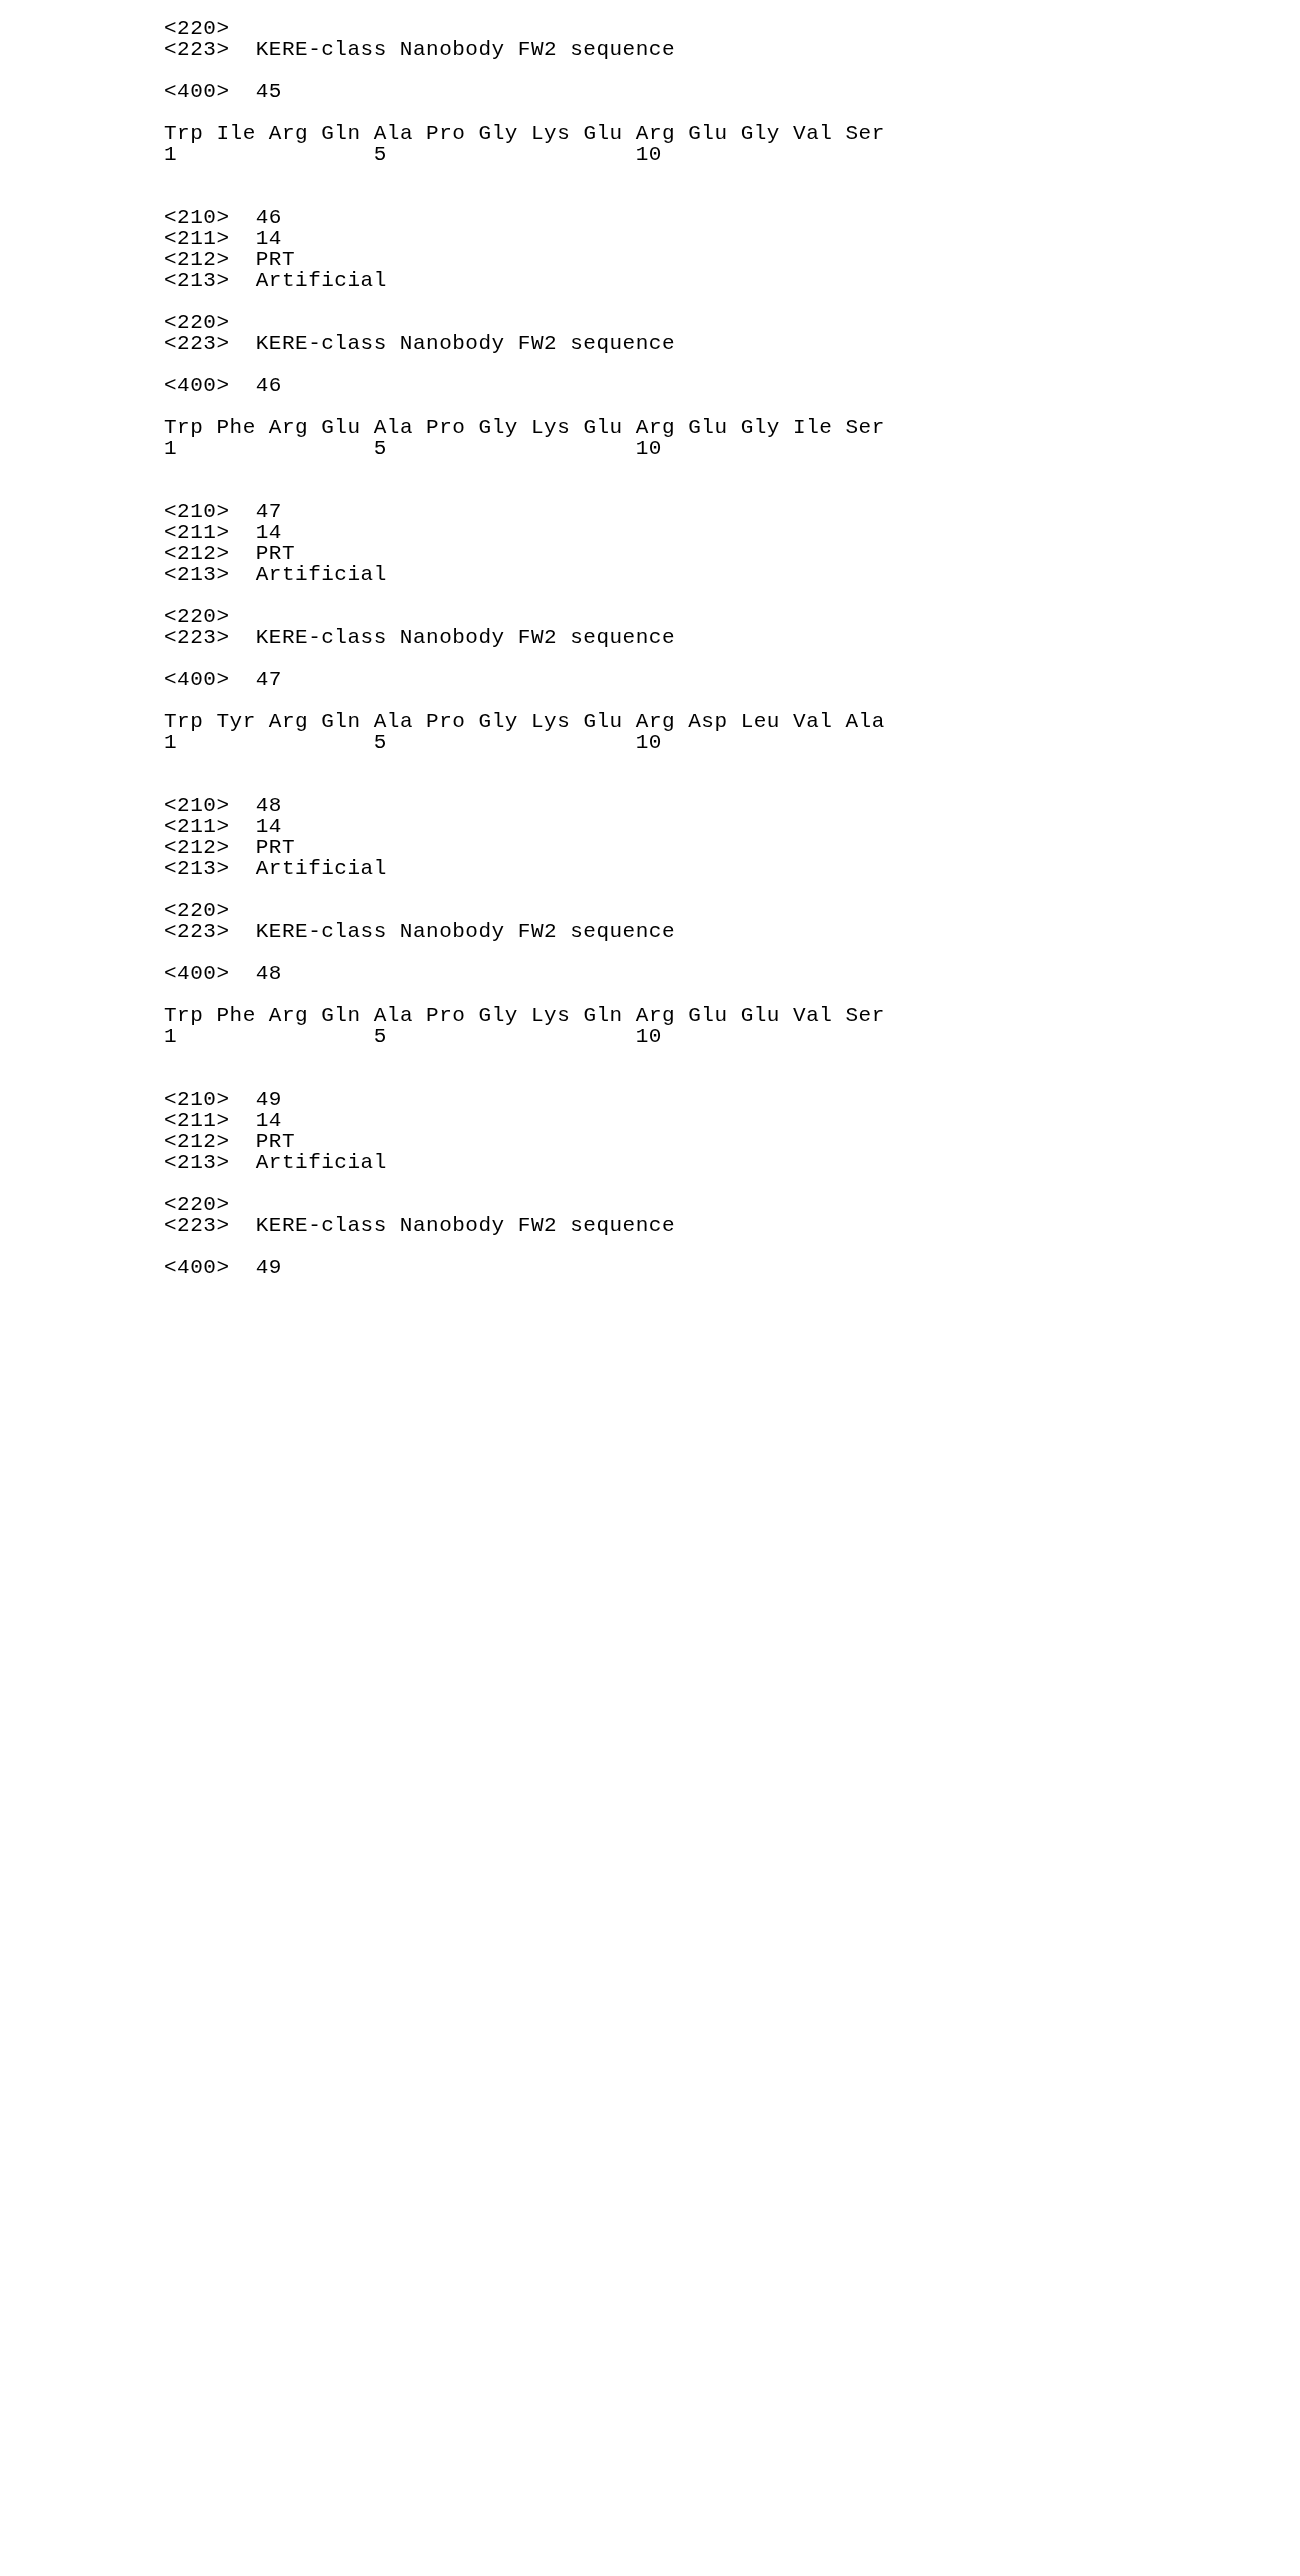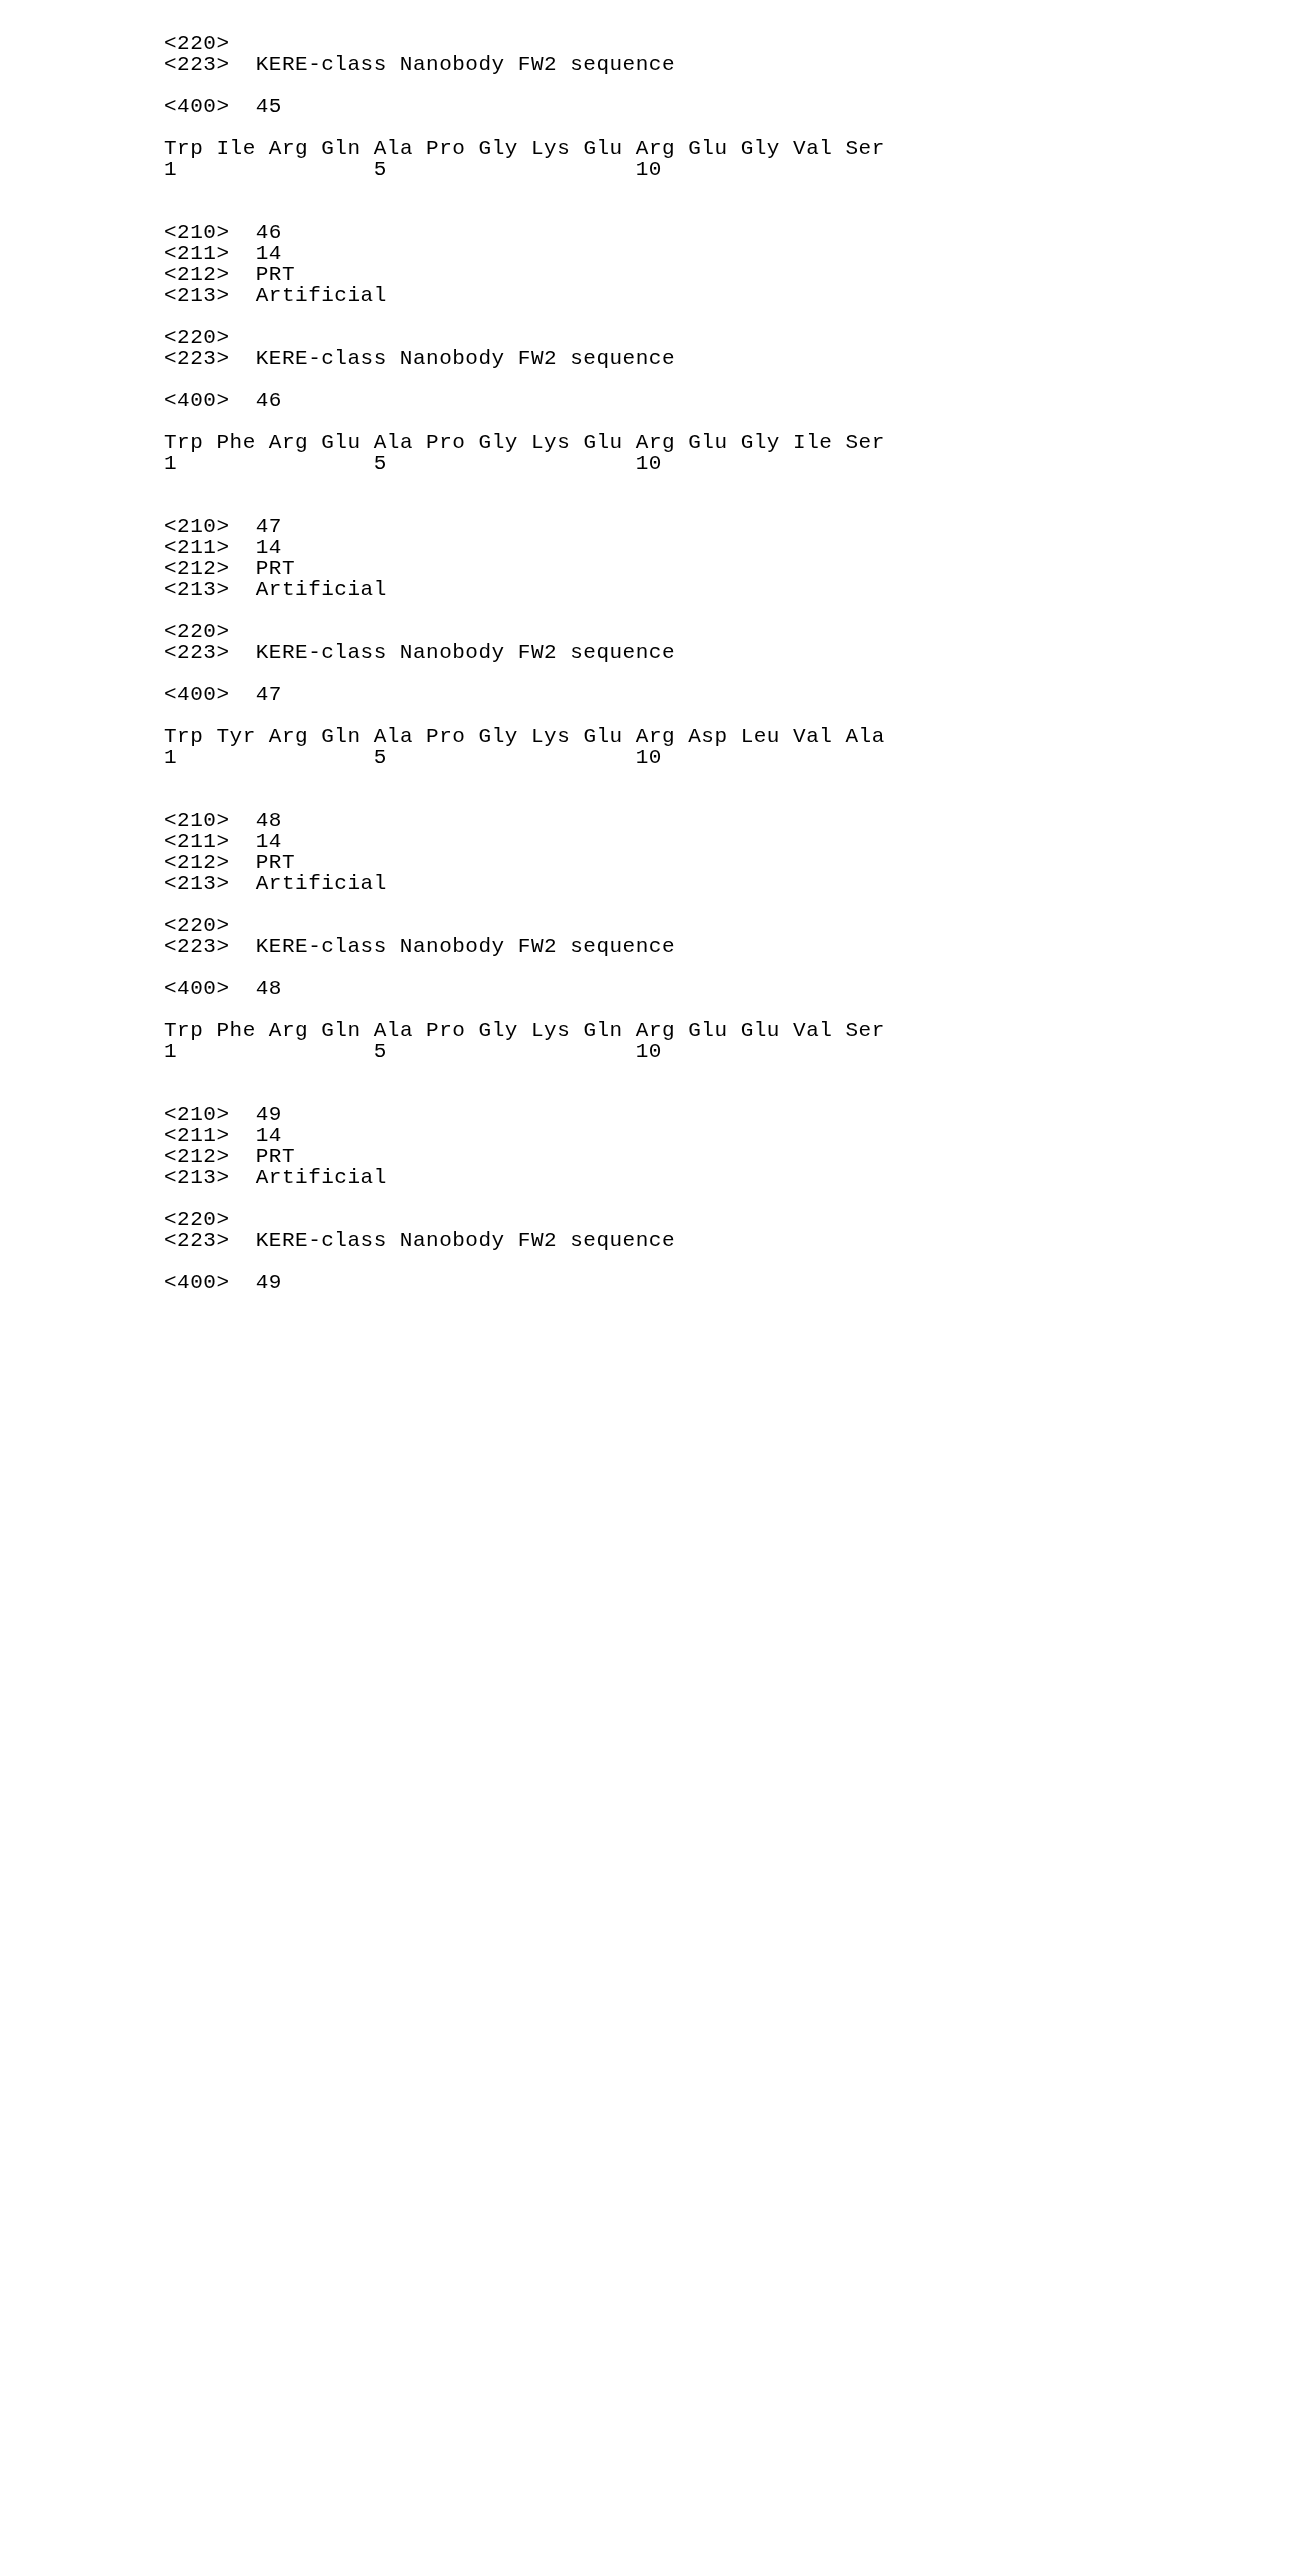--- a/index.html
+++ b/index.html
@@ -9,21 +9,20 @@
     font-family: "Courier New", Courier, monospace;
     font-size: 21px;
     line-height: 1.0;
     color: #000;
     width: 1301px;
   }
   .page {
     padding: 18px 0 0 164px;
     white-space: pre;
     letter-spacing: 0.5px;
-    margin-top: 15px;
   }
 </style>
 </head>
 <body>
 
 <div class="page"><span>&lt;220&gt;</span>
 <span>&lt;223&gt;</span>  <span>KERE-class Nanobody FW2 sequence</span>
 
 <span>&lt;400&gt;</span>  <span>45</span>
 

